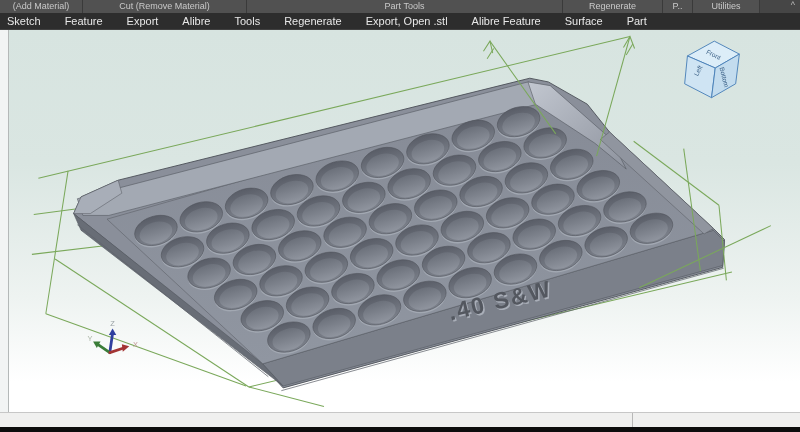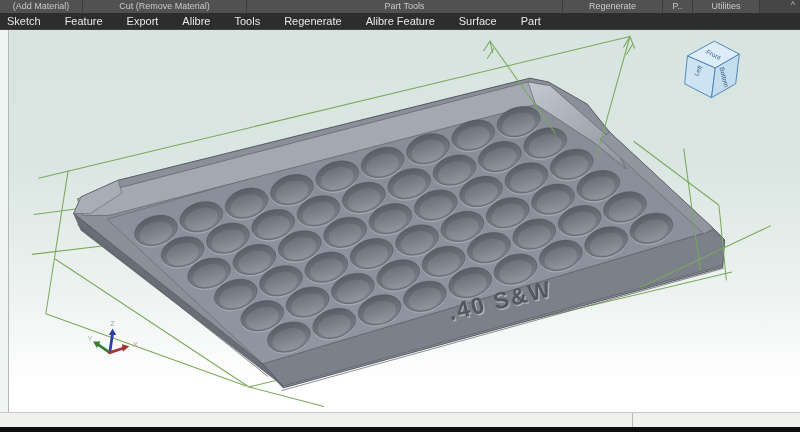--- a/index.html
+++ b/index.html
@@ -50,20 +50,21 @@
     </div>
   </div>
 
   <div class="menubar">
     <span class="mitem">Sketch</span>
     <span class="mitem">Feature</span>
     <span class="mitem">Export</span>
     <span class="mitem">Alibre</span>
     <span class="mitem">Tools</span>
     <span class="mitem">Regenerate</span>
+    <span class="mitem">Export, Open .stl</span>
     <span class="mitem">Alibre Feature</span>
     <span class="mitem">Surface</span>
     <span class="mitem">Part</span>
   </div>
 
   <div class="viewport"></div>
   <div class="left-strip"></div>
 
   <svg class="scene" width="800" height="382" viewBox="0 30 800 412">
     <defs>

